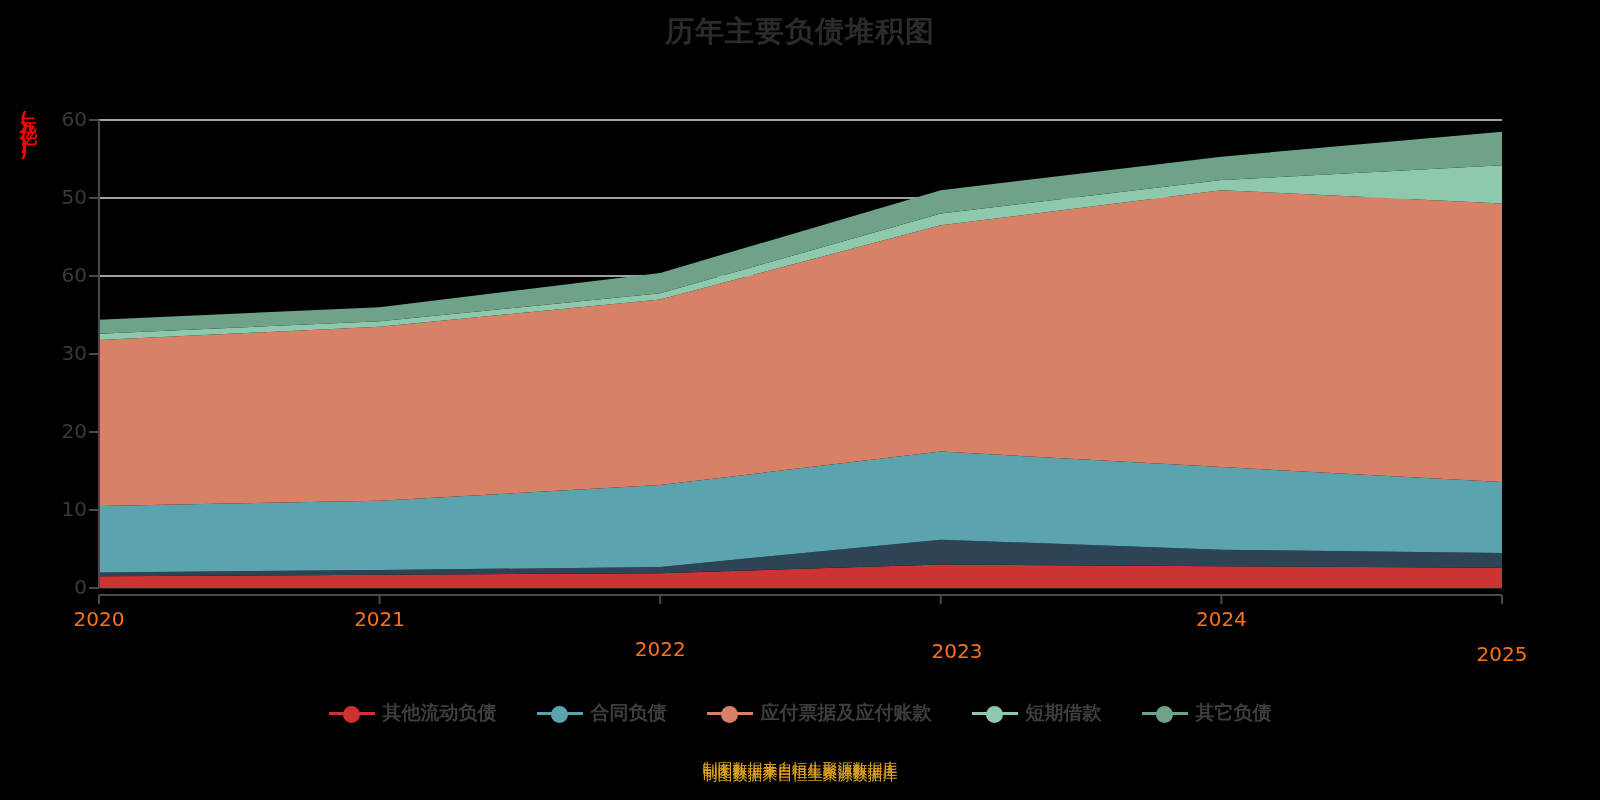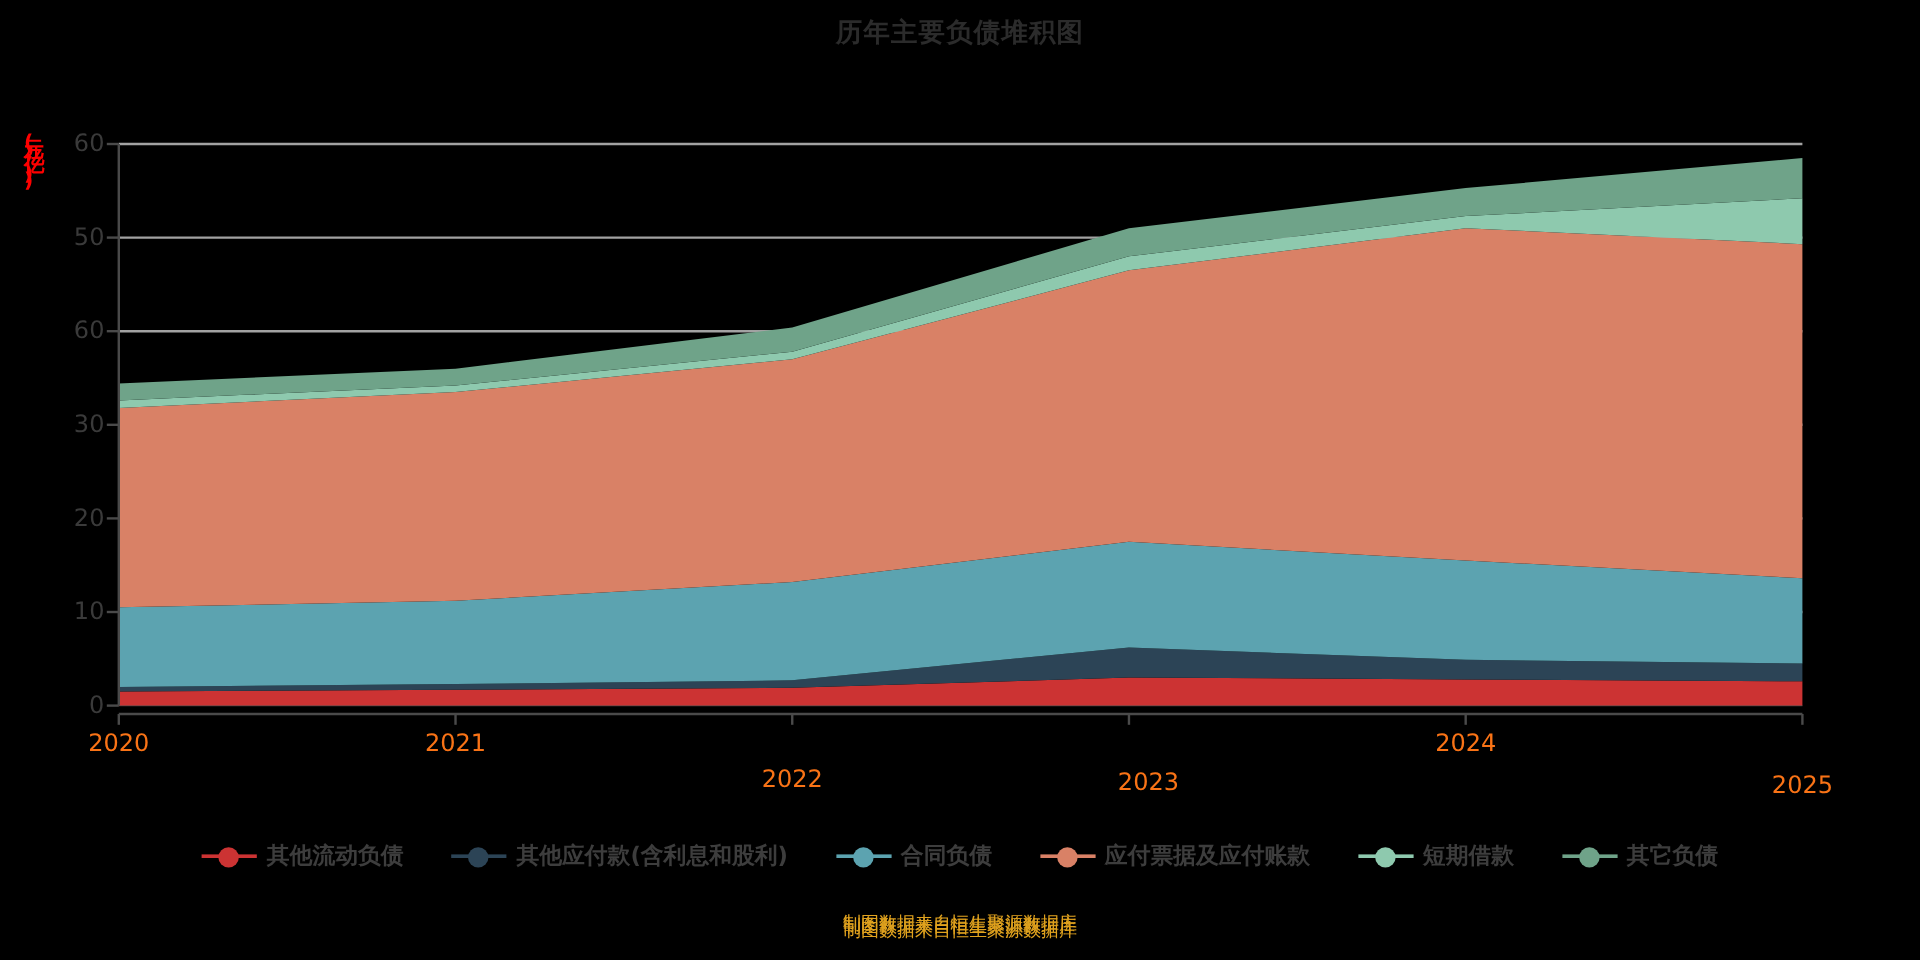--- a/index.html
+++ b/index.html
@@ -20,21 +20,21 @@
     width: 1600px;
     height: 800px;
     background: #000000;
   }
   #chart-title {
     position: absolute;
     left: 0;
     top: 12px;
     width: 1600px;
     text-align: center;
-    font-size: 22px;
+    font-size: 29px;
     font-weight: bold;
     color: #2b2b2b;
     letter-spacing: 1px;
   }
   #ylabel {
     position: absolute;
     left: 12px;
     top: 113px;
     width: 40px;
     height: 70px;
@@ -219,27 +219,20 @@
   <div id="legend">
       <div class="legend-item">
         <span class="legend-marker">
           <span class="bar" style="background: rgb(204, 51, 51);"></span>
           <span class="dot" style="background: rgb(204, 51, 51);"></span>
         </span>
         <span class="legend-label">其他流动负债</span>
       </div>
       <div class="legend-item">
         <span class="legend-marker">
-          <span class="bar" style="background: rgb(44, 68, 86);"></span>
-          <span class="dot" style="background: rgb(44, 68, 86);"></span>
-        </span>
-        <span class="legend-label">其他应付款(含利息和股利)</span>
-      </div>
-      <div class="legend-item">
-        <span class="legend-marker">
           <span class="bar" style="background: rgb(92, 163, 176);"></span>
           <span class="dot" style="background: rgb(92, 163, 176);"></span>
         </span>
         <span class="legend-label">合同负债</span>
       </div>
       <div class="legend-item">
         <span class="legend-marker">
           <span class="bar" style="background: rgb(217, 129, 102);"></span>
           <span class="dot" style="background: rgb(217, 129, 102);"></span>
         </span>

